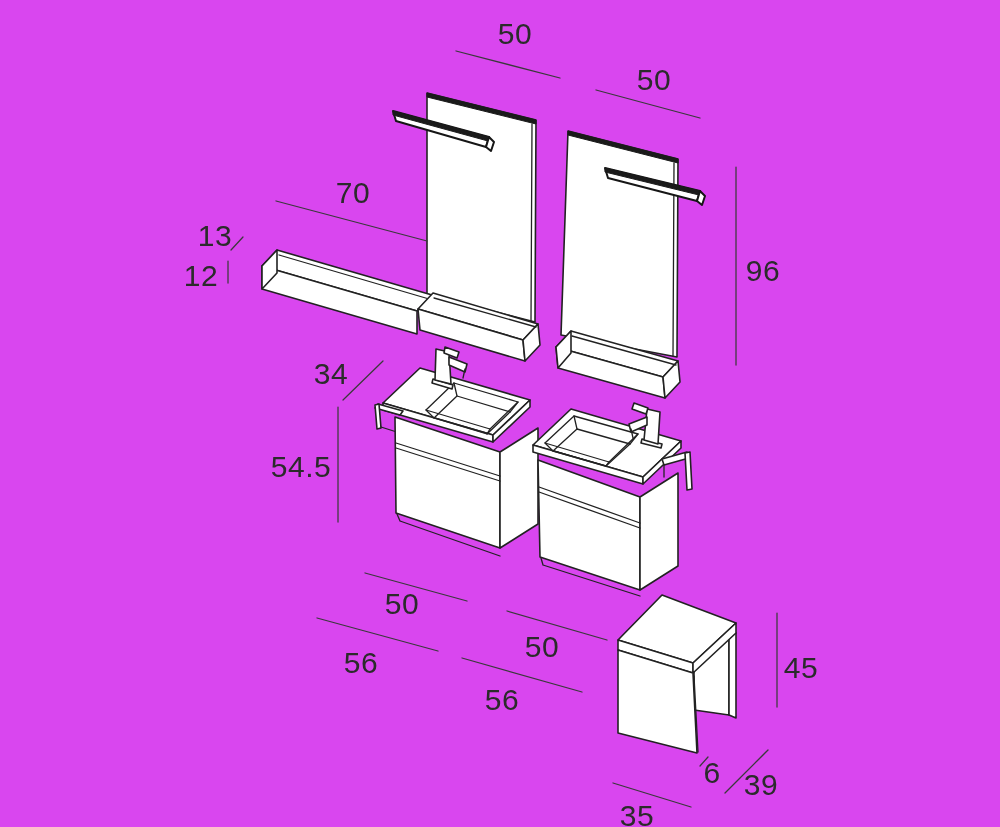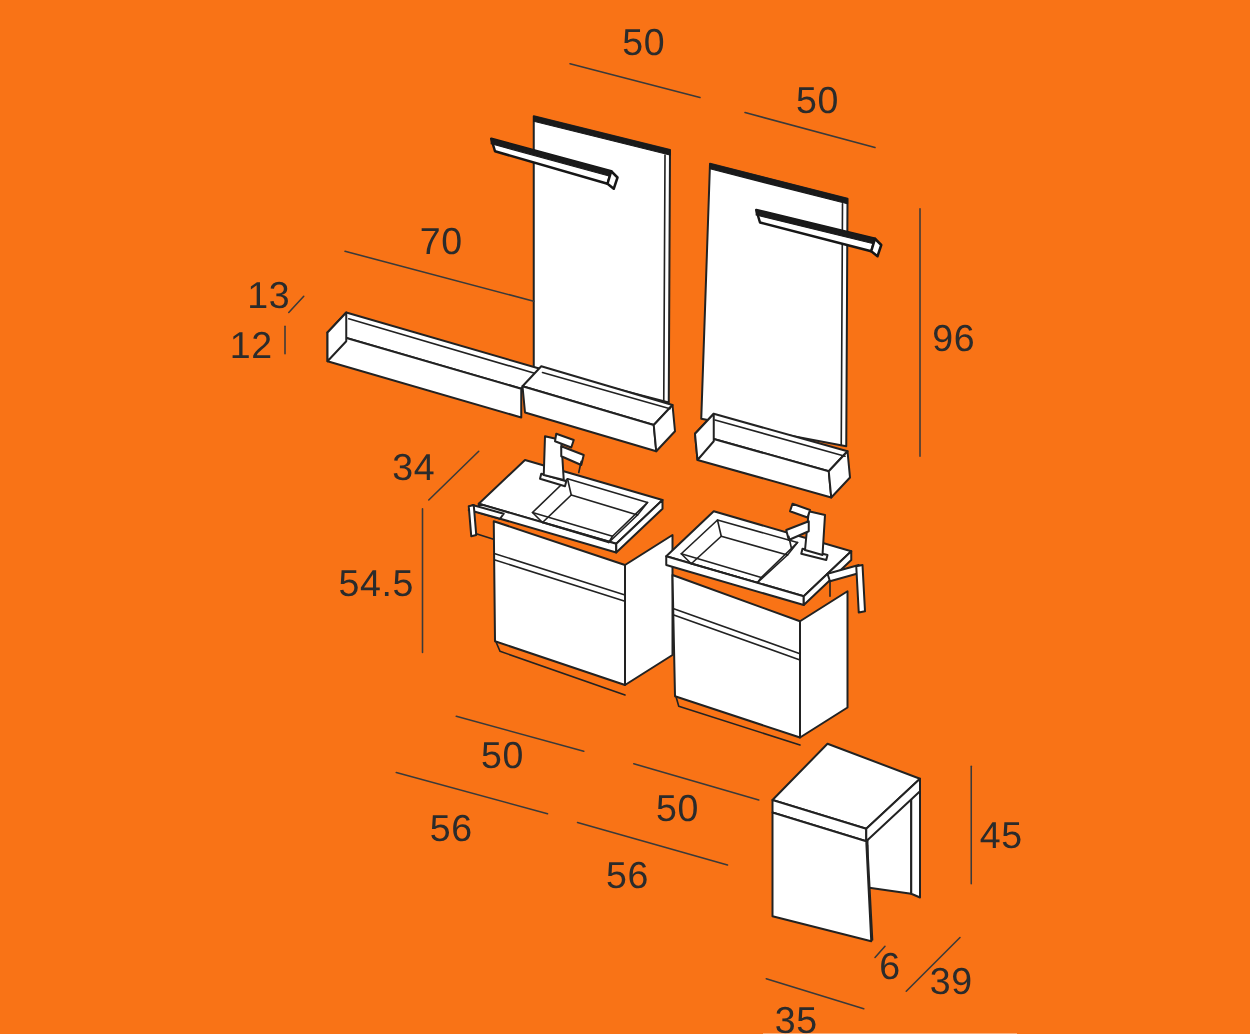--- a/index.html
+++ b/index.html
@@ -1,16 +1,16 @@
 <!DOCTYPE html>
 <html><head>
 <meta charset="utf-8">
 <style>
   html,body{margin:0;padding:0;background:#ffffff;}
-  .stage{position:relative;width:1000px;height:827px;background:#f97316;overflow:hidden;
+  .stage{position:relative;width:1000px;height:827px;background:#d946ef;overflow:hidden;
          font-family:"Liberation Sans", sans-serif;}
   svg{display:block;}
   .part{fill:#ffffff;stroke:#222222;stroke-width:1.6;stroke-linejoin:round;stroke-linecap:round;}
   .edge{fill:none;stroke:#222222;stroke-width:1.3;stroke-linejoin:round;stroke-linecap:round;}
   .solid{fill:#1a1a1a;stroke:#1a1a1a;stroke-width:1;stroke-linejoin:round;}
   .bar{fill:#ffffff;stroke:#161616;stroke-width:2;stroke-linejoin:round;}
   .dimline{fill:none;stroke:#3a3a3a;stroke-width:1.25;stroke-linecap:round;}
   .dim{font:30px "Liberation Sans", sans-serif;fill:#2b2b2b;text-anchor:middle;letter-spacing:.5px;}
 </style>
 </head>

